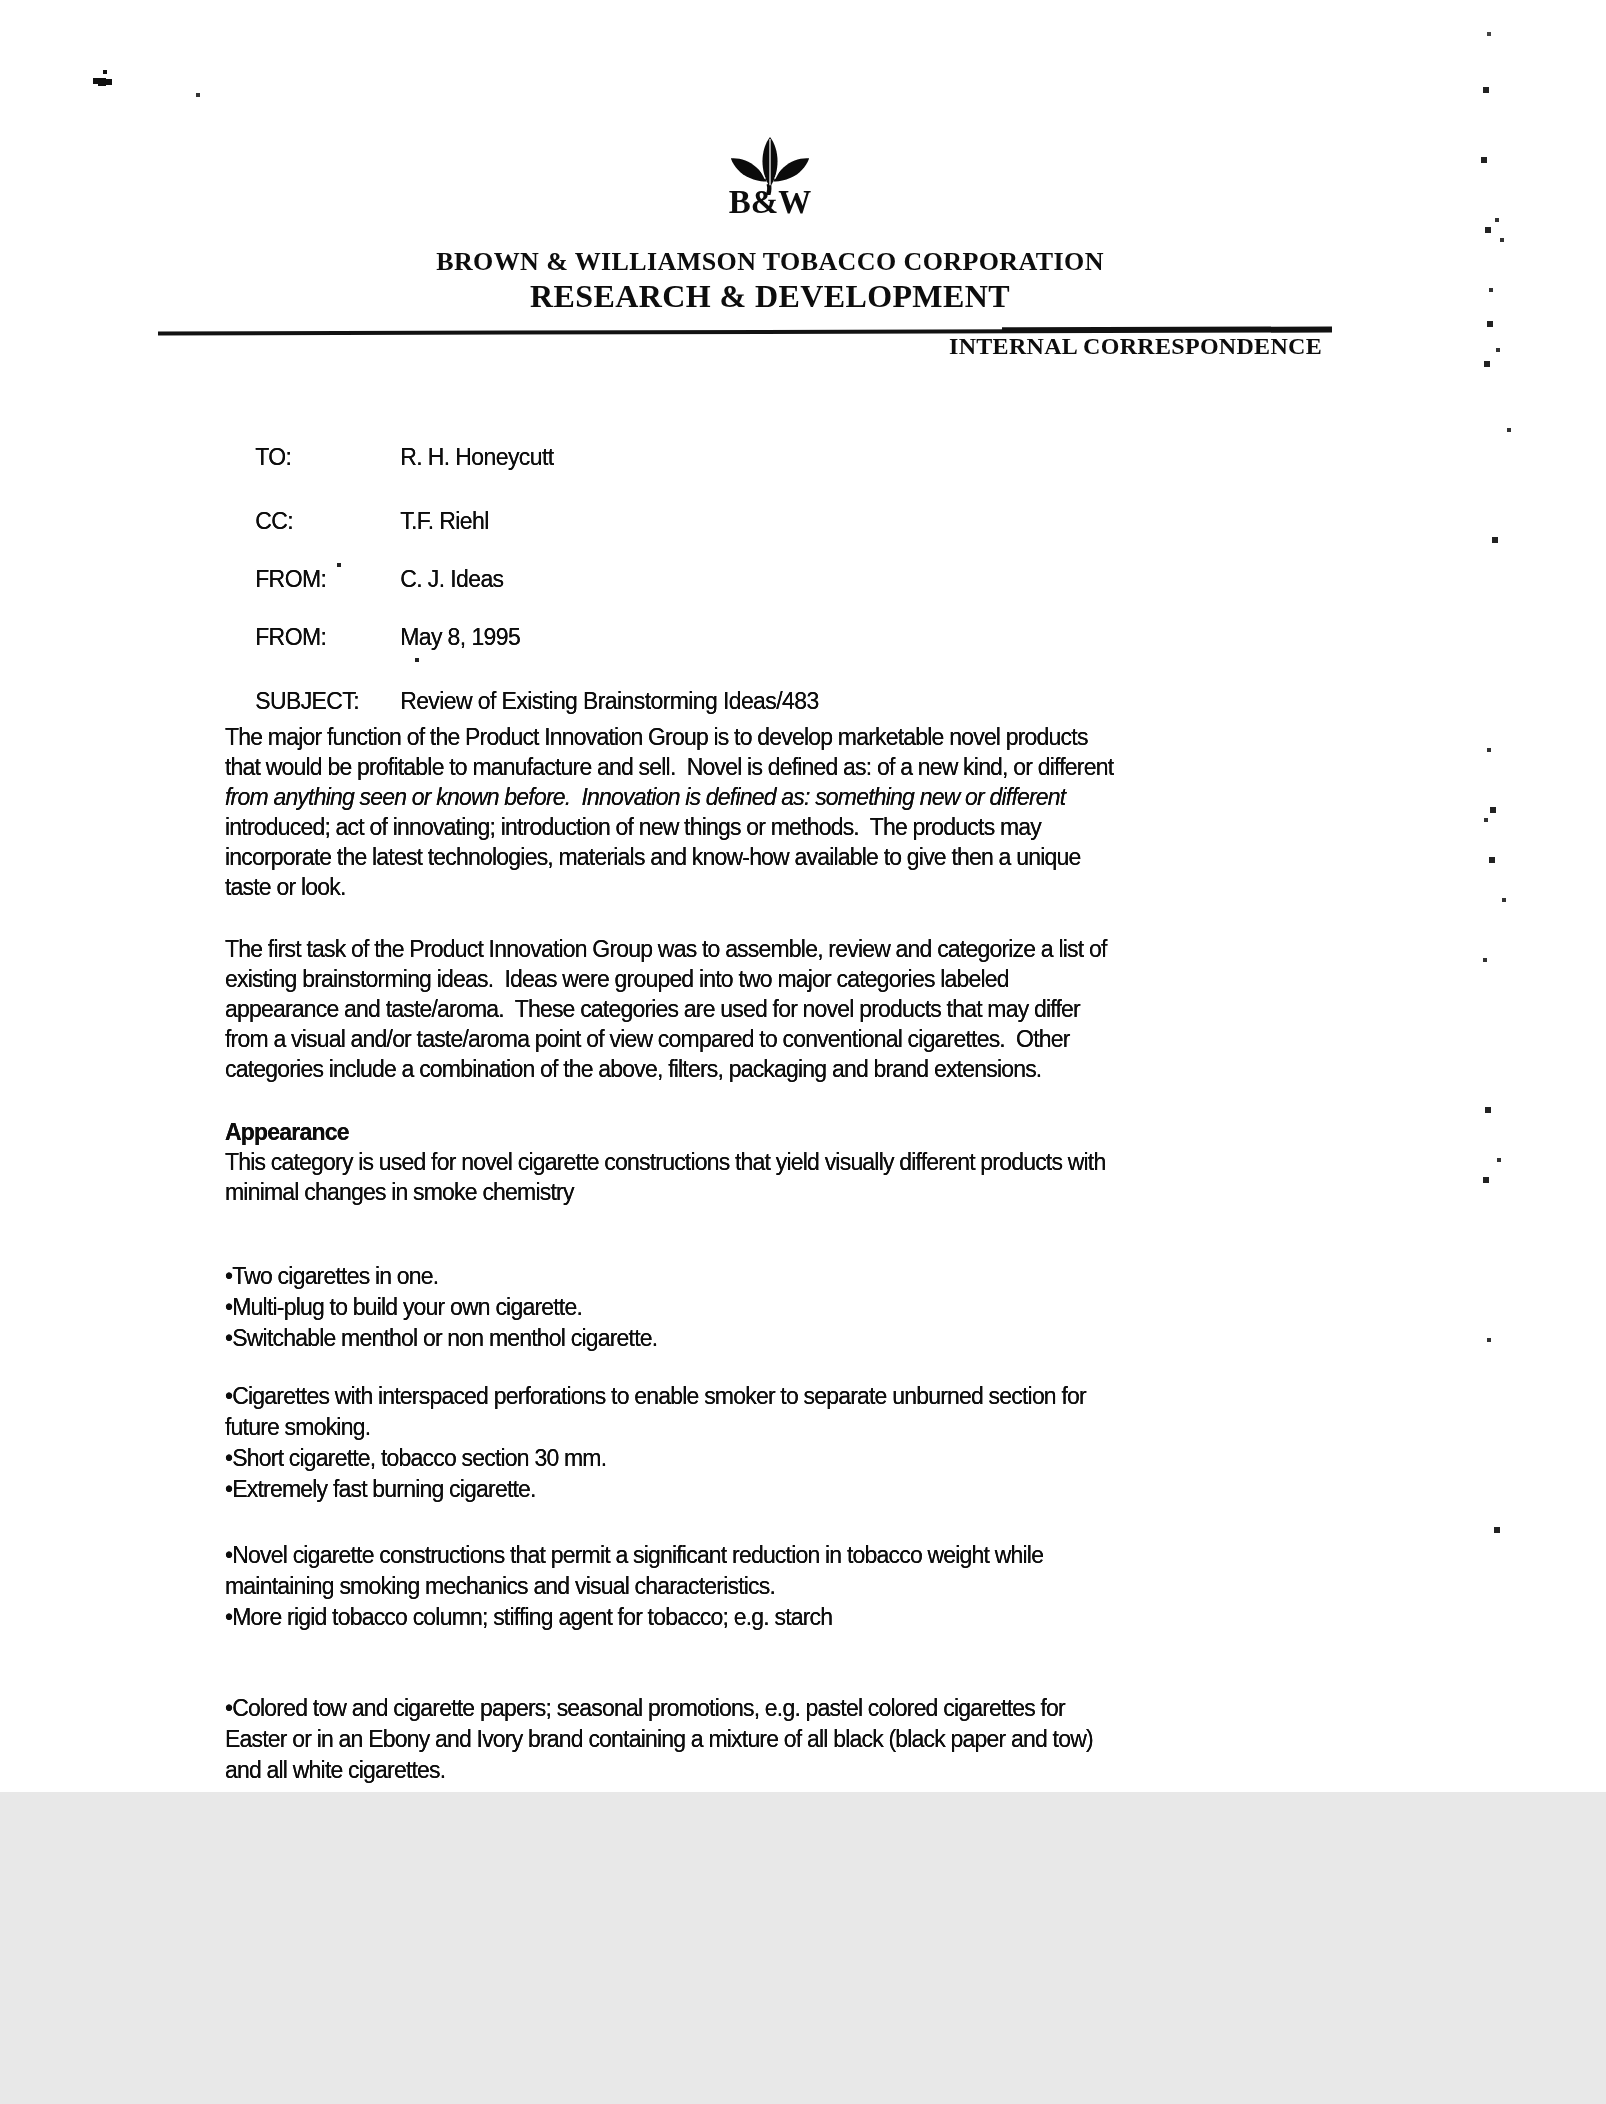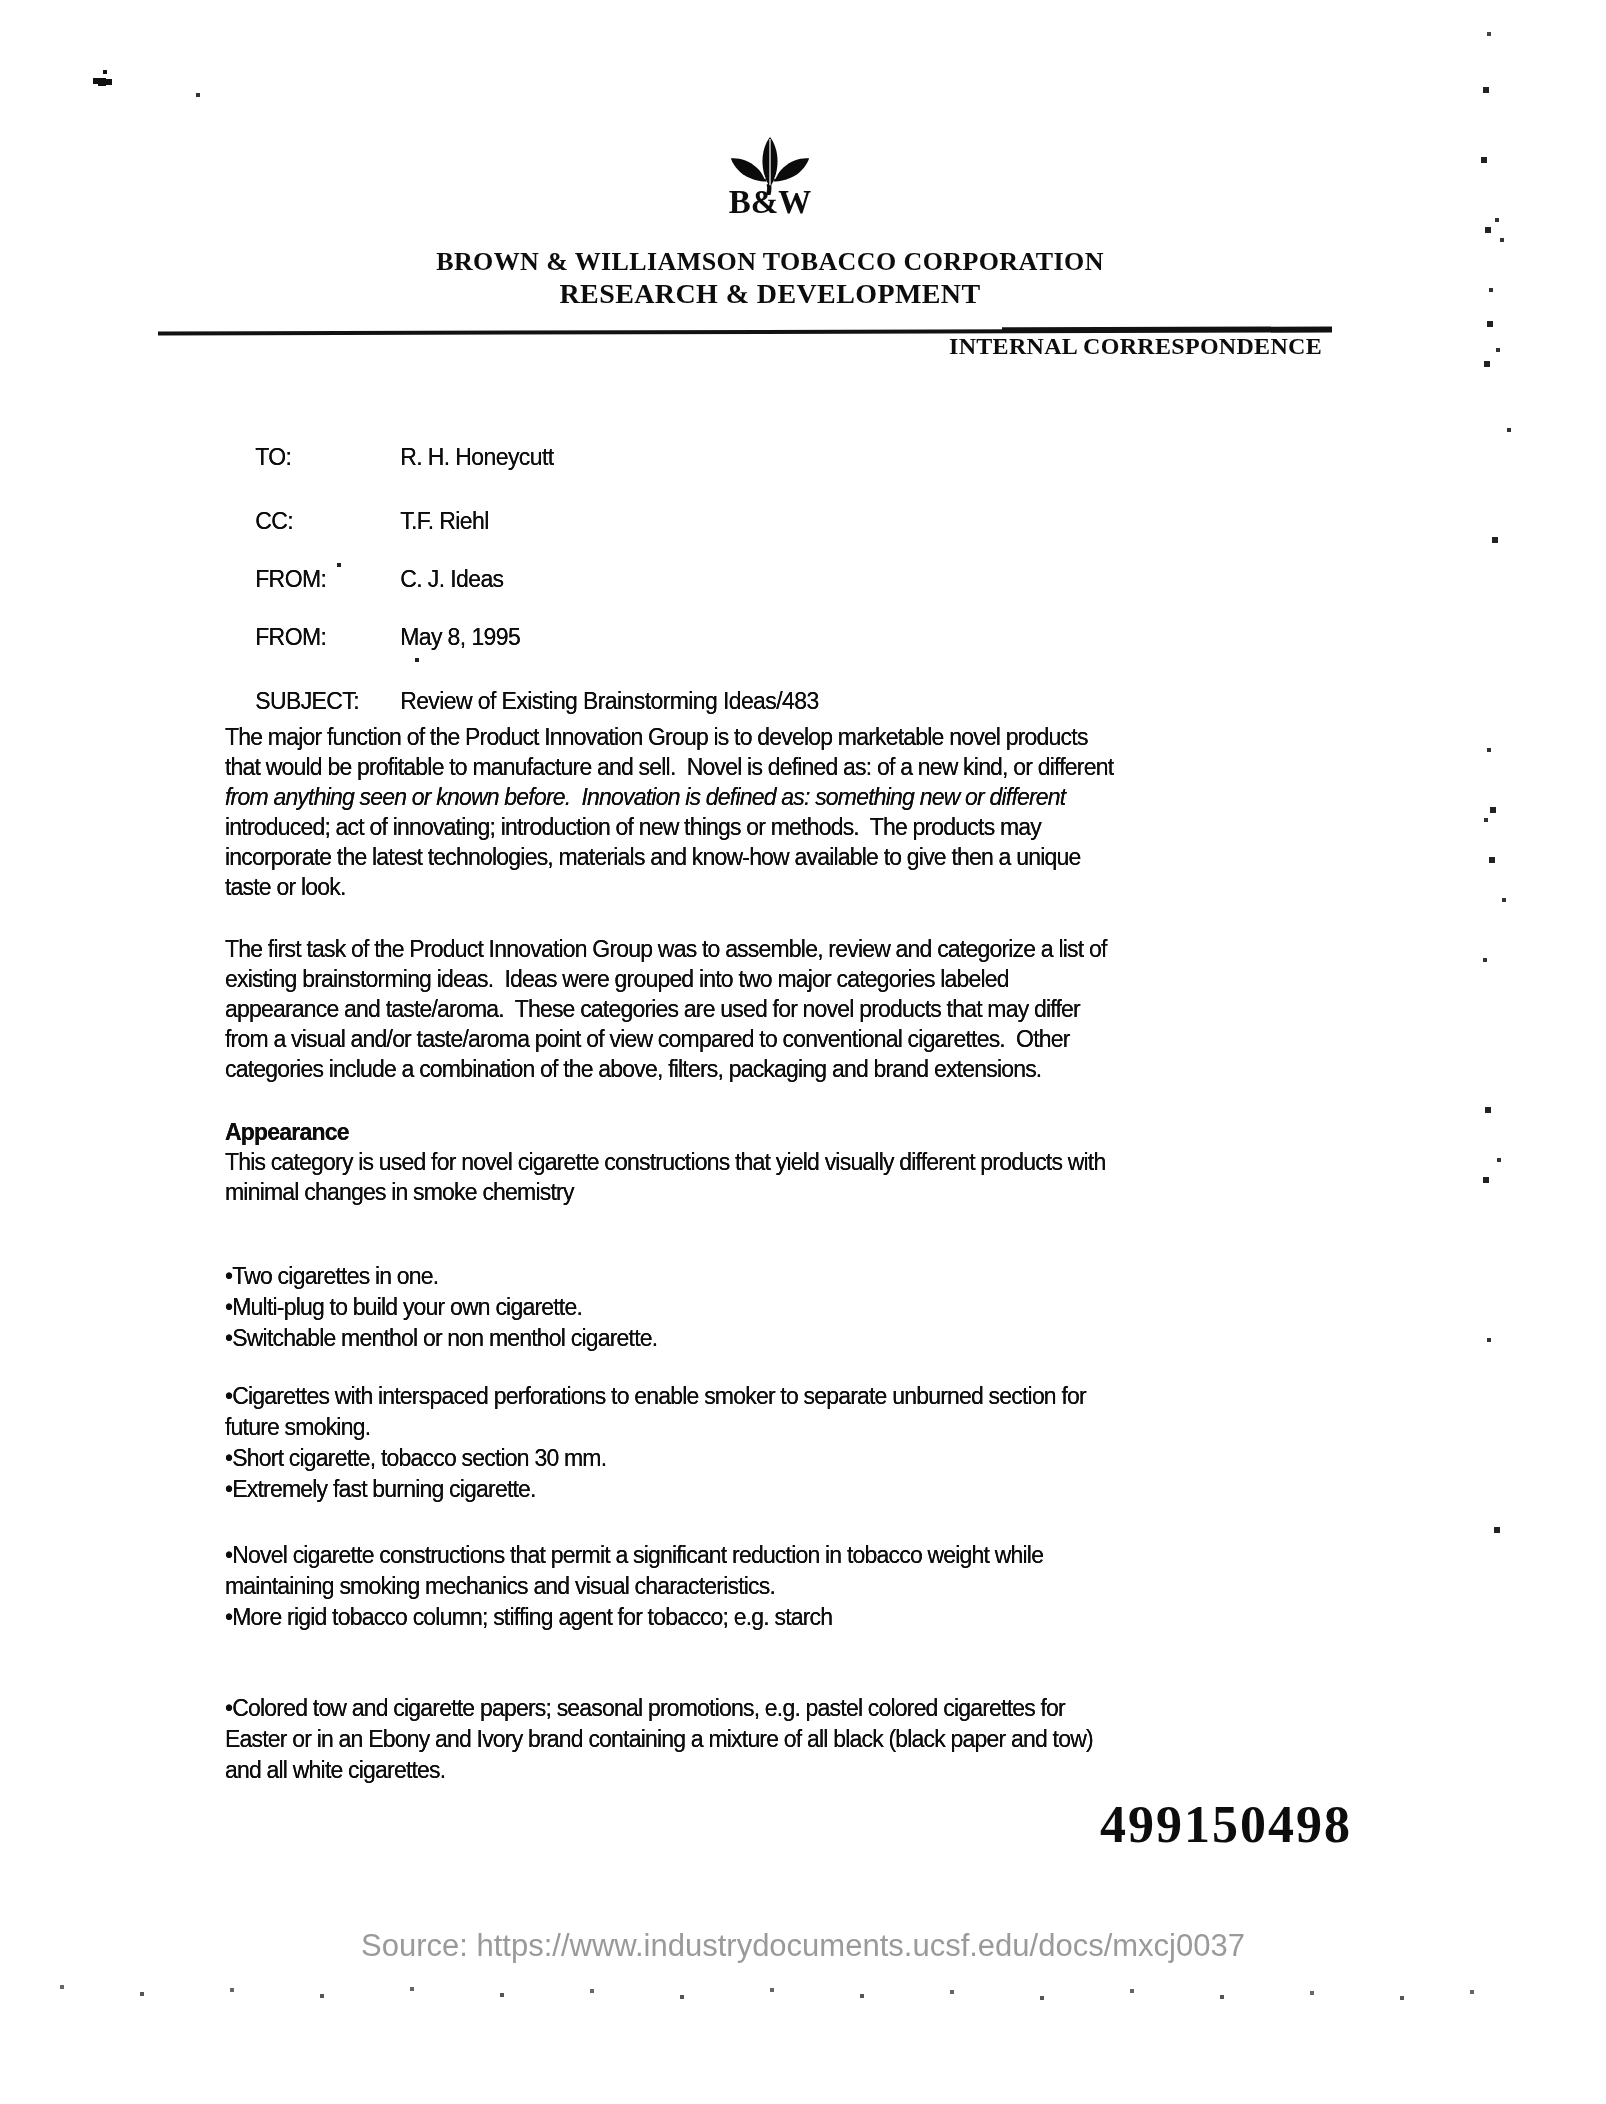--- a/index.html
+++ b/index.html
@@ -1,18 +1,18 @@
 <!DOCTYPE html>
 <html><head>
 <meta charset="utf-8">
 <style>
   html,body{margin:0;padding:0;background:#e8e8e8;}
   #page{
     position:relative;
-    width:1606px;height:2104px;
+    width:1606px;height:1792px;
     background:#ffffff;
     overflow:hidden;
     font-family:"Liberation Sans",sans-serif;
     color:#0d0d0d;
   }
   .abs{position:absolute;}
   .ink{color:#0d0d0d;text-shadow:0 0 0.6px #0d0d0d;}
   .serifb{font-family:"Liberation Serif",serif;font-weight:bold;}
   .center-band{left:0;width:1540px;text-align:center;}
   
@@ -78,21 +78,21 @@
         <line x1="40" y1="3" x2="40" y2="51"></line>
         <line x1="20.5" y1="17" x2="35" y2="44"></line>
         <line x1="59.5" y1="17" x2="45" y2="44"></line>
       </g>
     </svg>
   </div>
 
   <div class="abs center-band serifb" style="top:186px;font-size:33px;line-height:1;">B&amp;W</div>
 
   <div class="abs center-band serifb" style="top:249px;font-size:26px;line-height:1;letter-spacing:0.4px;">BROWN &amp; WILLIAMSON TOBACCO CORPORATION</div>
-  <div class="abs center-band serifb" style="top:280px;font-size:28px;line-height:1;letter-spacing:0.4px;">RESEARCH &amp; DEVELOPMENT</div>
+  <div class="abs center-band serifb" style="top:280px;font-size:32px;line-height:1;letter-spacing:0.4px;">RESEARCH &amp; DEVELOPMENT</div>
 
   <div id="rule" class="abs"></div>
 
   <div class="abs serifb" style="top:334px;right:284px;font-size:24px;line-height:1;letter-spacing:0.3px;">INTERNAL CORRESPONDENCE</div>
 
   <div class="abs meta-row ink" style="top:417px;">
     <span class="meta-label">TO:</span><span>R. H. Honeycutt</span>
   </div>
   <div class="abs meta-row ink" style="top:481px;">
     <span class="meta-label">CC:</span><span>T.F. Riehl</span>

